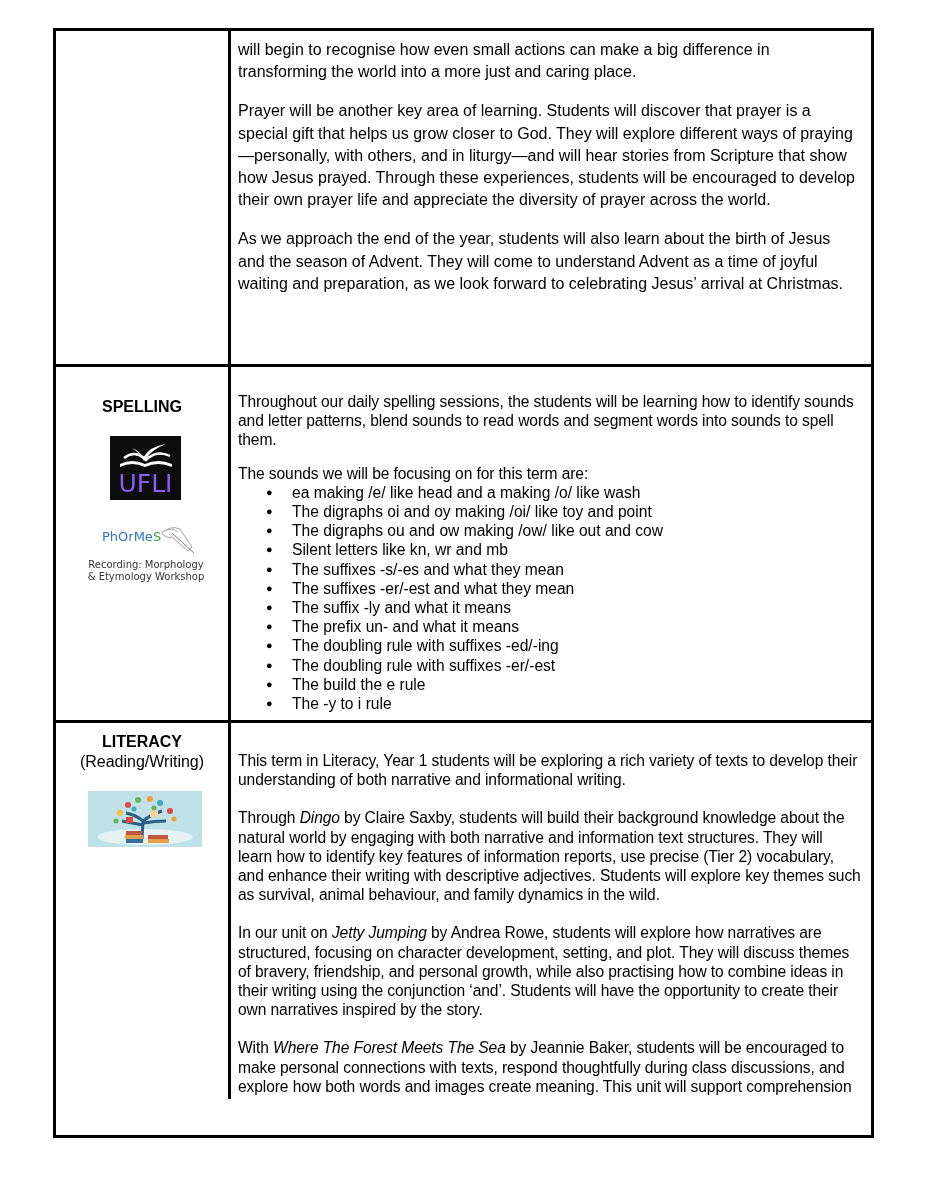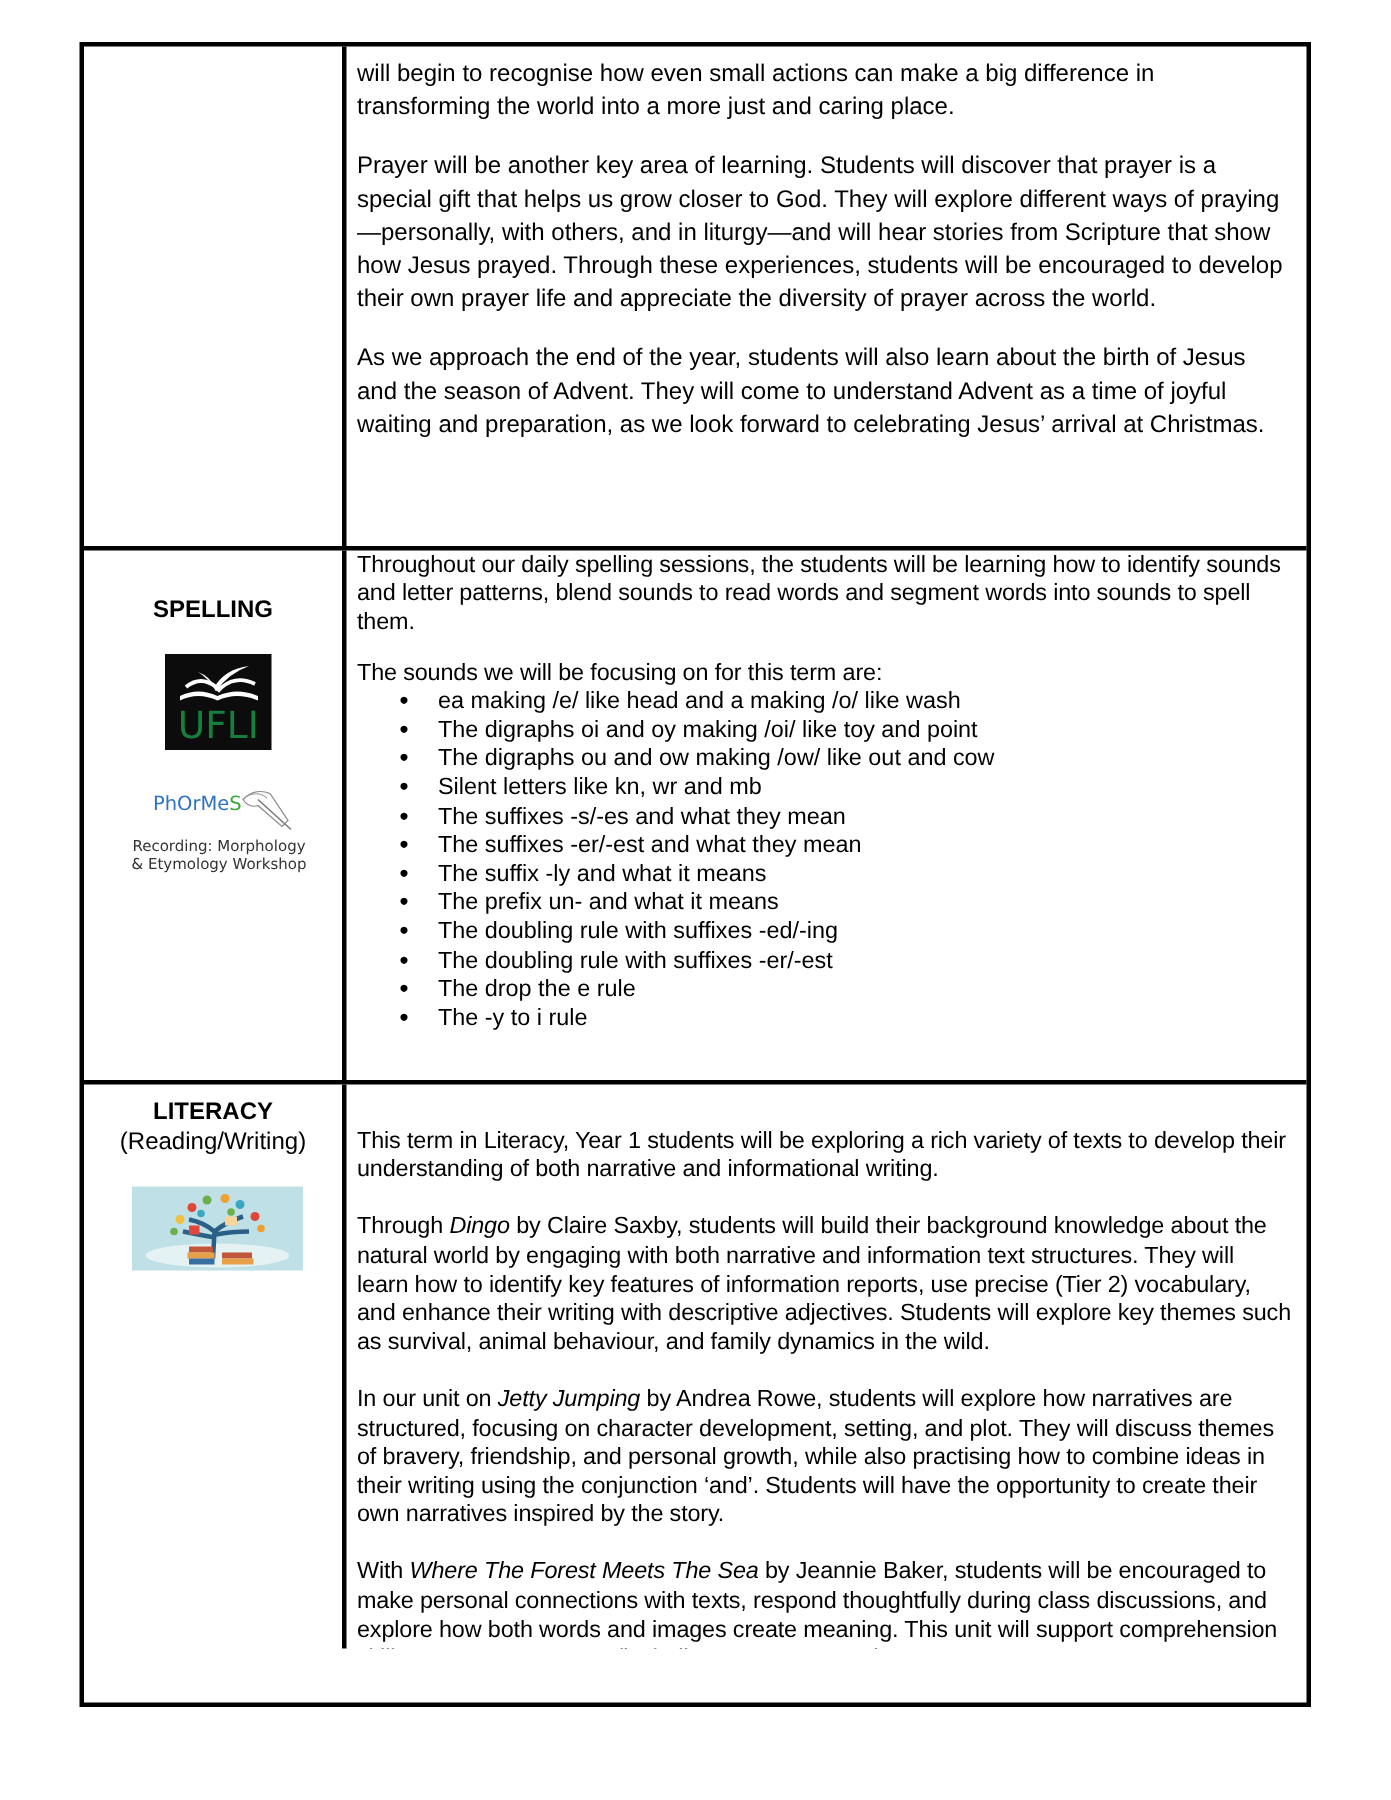--- a/index.html
+++ b/index.html
@@ -11,30 +11,30 @@
   .row.r1 { top: 0; height: 336px; border-bottom: 3px solid #000; }
   .row.r2 { top: 336px; height: 356px; border-bottom: 3px solid #000; }
   .row.r3 { top: 692px; height: 376px; }
   .lcell { width: 175px; border-right: 3px solid #000; box-sizing: border-box;
            text-align: center; position: relative; height: 100%; }
   .rcell { flex: 1; padding: 0 10px 0 7px; box-sizing: border-box; height: 100%; overflow: hidden; }
   .p { font-size: 16px; line-height: 22.2px; margin: 0; }
   .r1 .p { margin-bottom: 17px; }
   .r1 .rcell { padding-top: 8px; border-radius: 27px; }
   .sp { font-size: 15.6px; line-height: 19.2px; margin: 0; letter-spacing: -0.1px; }
-  .r2 .rcell { }
+  .r2 .rcell { padding-top: 25px; }
   .gap { height: 14px; }
   ul.sounds { margin: 0; padding: 0 0 0 28px; list-style: none; }
   ul.sounds li { font-size: 15.6px; line-height: 19.2px; position: relative; padding-left: 26px; }
   ul.sounds li::before { content: "\25CF"; position: absolute; left: 0; top: 0; font-size: 11px; }
   .r3 .rcell { padding-top: 28px; }
   .r3 .gap { height: 19px; }
   .heading { font-weight: bold; font-size: 16px; line-height: 19px; }
   .subheading { font-size: 16px; line-height: 19px; }
-  .ufli { position: absolute; left: 54px; top: 69px; width: 71px; height: 64px; background: #0c0c0c; color: #15803d; }
+  .ufli { position: absolute; left: 54px; top: 69px; width: 71px; height: 64px; background: #0c0c0c; color: #8b5cf6; }
   .ufli .word { position: absolute; left: 0; right: 0; bottom: 3px; text-align: center;
                 font-size: 25px; font-family: "DejaVu Sans", sans-serif; letter-spacing: 0px; font-weight: normal; line-height: 26px; }
   .phormes { position: absolute; left: 30px; top: 162px; width: 120px; }
   .phormes .brand { font-size: 13px; font-family: "DejaVu Sans", sans-serif; color: #2d73c4; text-align: left; padding-left: 16px; line-height: 16px; }
   .phormes .brand .s { color: #3aaa3a; }
   .phormes .cap { font-size: 10px; line-height: 12px; color: #333; margin-top: 14px; font-family: "DejaVu Sans", sans-serif; }
   .tree { position: absolute; left: 32px; top: 68px; width: 114px; height: 56px; background: #bfe0e6; overflow: hidden; }
   i { font-style: italic; }
 </style>
 </head>
@@ -82,21 +82,21 @@
         <li> ea making /e/ like head and a making /o/ like wash</li>
         <li>The digraphs oi and oy making /oi/ like toy and point</li>
         <li>The digraphs ou and ow making /ow/ like out and cow</li>
         <li>Silent letters like kn, wr and mb</li>
         <li>The suffixes -s/-es and what they mean</li>
         <li>The suffixes -er/-est and what they mean</li>
         <li>The suffix -ly and what it means</li>
         <li>The prefix un- and what it means</li>
         <li>The doubling rule with suffixes -ed/-ing</li>
         <li>The doubling rule with suffixes -er/-est</li>
-        <li>The drop the e rule</li>
+        <li>The build the e rule</li>
         <li>The -y to i rule</li>
       </ul>
     </div>
   </div>
 
   <div class="row r3">
     <div class="lcell">
       <div class="heading" style="position:absolute;left:0;right:0;top:9px;">LITERACY</div>
       <div class="subheading" style="position:absolute;left:0;right:0;top:29px;">(Reading/Writing)</div>
       <div class="tree">

